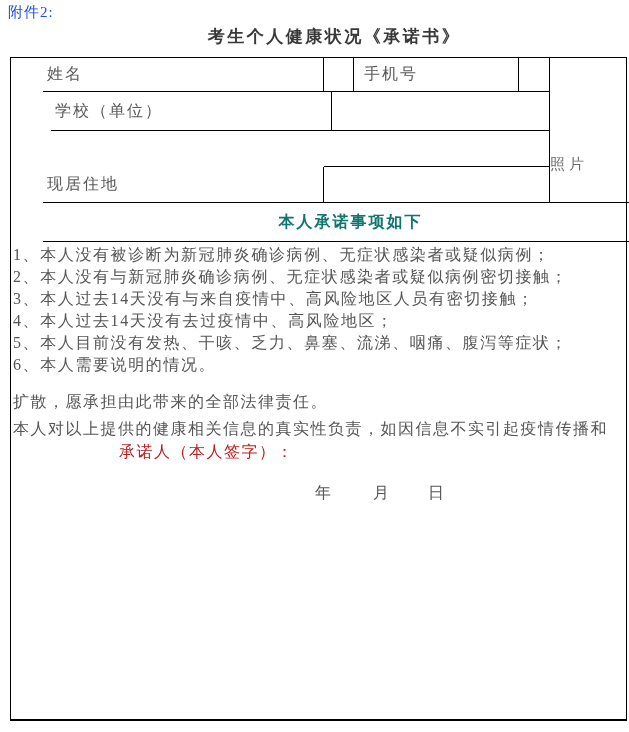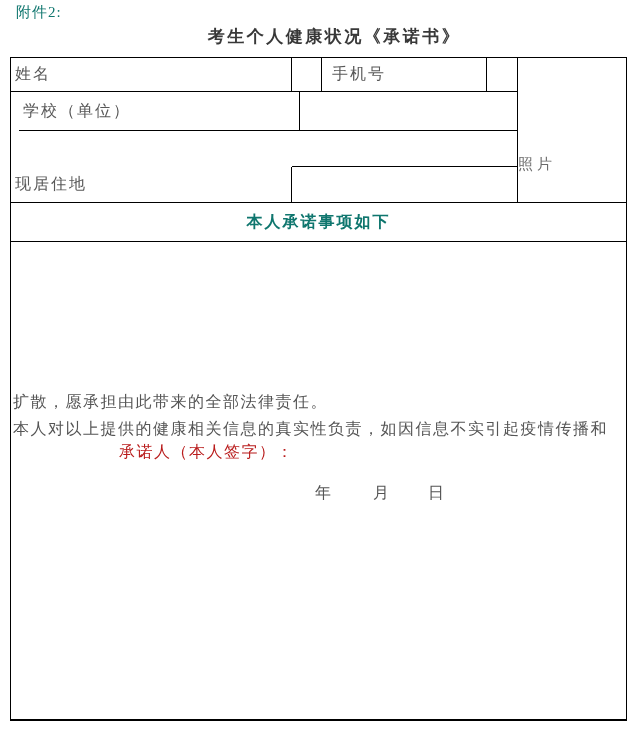--- a/index.html
+++ b/index.html
@@ -3,32 +3,32 @@
 <meta charset="utf-8">
 <style>
   html,body{margin:0;padding:0;}
   body{
     width:629px;height:732px;background:#ffffff;
     font-family:"Liberation Serif","DejaVu Serif",serif;
     color:#555555;position:relative;overflow:hidden;
   }
   .page{position:absolute;left:0;top:0;width:629px;height:732px;background:#fff;}
   .attach{
-    position:absolute;left:16px;top:3px;font-size:15px;letter-spacing:1px;color:#0f766e;
+    position:absolute;left:8px;top:3px;font-size:15px;letter-spacing:1px;color:#1d4ed8;
   }
   .title{
     position:absolute;left:0;top:25px;width:100%;text-align:center;
     font-size:17px;font-weight:bold;letter-spacing:2.5px;color:#383838;margin-left:20px;
   }
   .tbl{
     position:absolute;left:10px;top:57px;width:617px;height:664px;
     box-sizing:border-box;border:1px solid #000;border-bottom-width:2px;
   }
   .cell{
-    position:absolute;box-sizing:border-box;font-size:16px;letter-spacing:2px;color:#585858;
+    position:absolute;box-sizing:border-box;font-size:16px;letter-spacing:2px;color:#585858;margin-left:32px;
   }
   .br{border-right:1px solid #000;}
   .bb{border-bottom:1px solid #000;}
   .lab{padding-left:4px;display:flex;align-items:center;}
   .hdr{
     display:flex;align-items:center;justify-content:center;
     font-weight:bold;color:#0f766e;letter-spacing:2px;font-size:16px;
   }
   .photo-cell{}
   .photo-lbl{
@@ -68,20 +68,28 @@
 
     <div class="cell br bb" style="left:281px;top:73px;width:226px;height:36px;"></div>
 
     <div class="cell lab br bb" style="left:0;top:109px;width:281px;height:36px;">现居住地</div>
     <div class="cell br bb" style="left:281px;top:109px;width:226px;height:36px;"></div>
 
     <div class="cell hdr bb" style="left:0;top:145px;width:615px;height:39px;">本人承诺事项如下</div>
 
     <div class="content">
 
+      <div class="clist">
+        <div>1、本人没有被诊断为新冠肺炎确诊病例、无症状感染者或疑似病例；</div>
+        <div>2、本人没有与新冠肺炎确诊病例、无症状感染者或疑似病例密切接触；</div>
+        <div>3、本人过去14天没有与来自疫情中、高风险地区人员有密切接触；</div>
+        <div>4、本人过去14天没有去过疫情中、高风险地区；</div>
+        <div>5、本人目前没有发热、干咳、乏力、鼻塞、流涕、咽痛、腹泻等症状；</div>
+        <div>6、本人需要说明的情况。</div>
+      </div>
 
       <div class="decl">
         <div>扩散，愿承担由此带来的全部法律责任。</div>
         <div>本人对以上提供的健康相关信息的真实性负责，如因信息不实引起疫情传播和</div>
       </div>
 
       <div class="sig">承诺人（本人签字）：</div>
 
       <span class="dpart" style="left:304px;">年</span>
       <span class="dpart" style="left:362px;">月</span>

